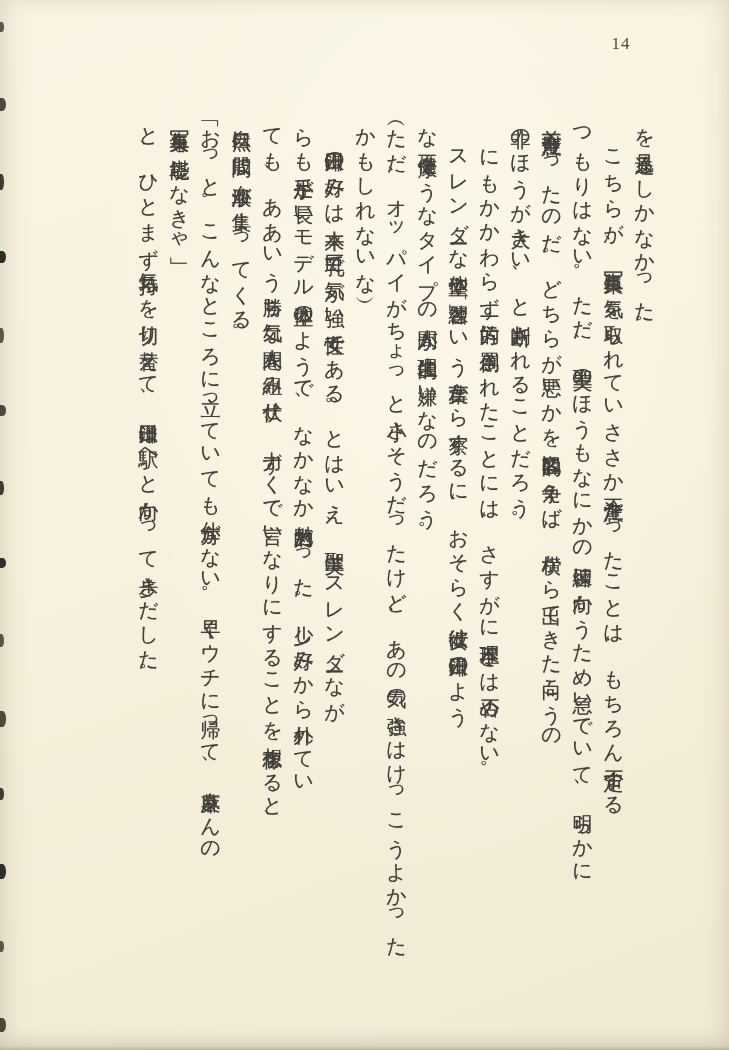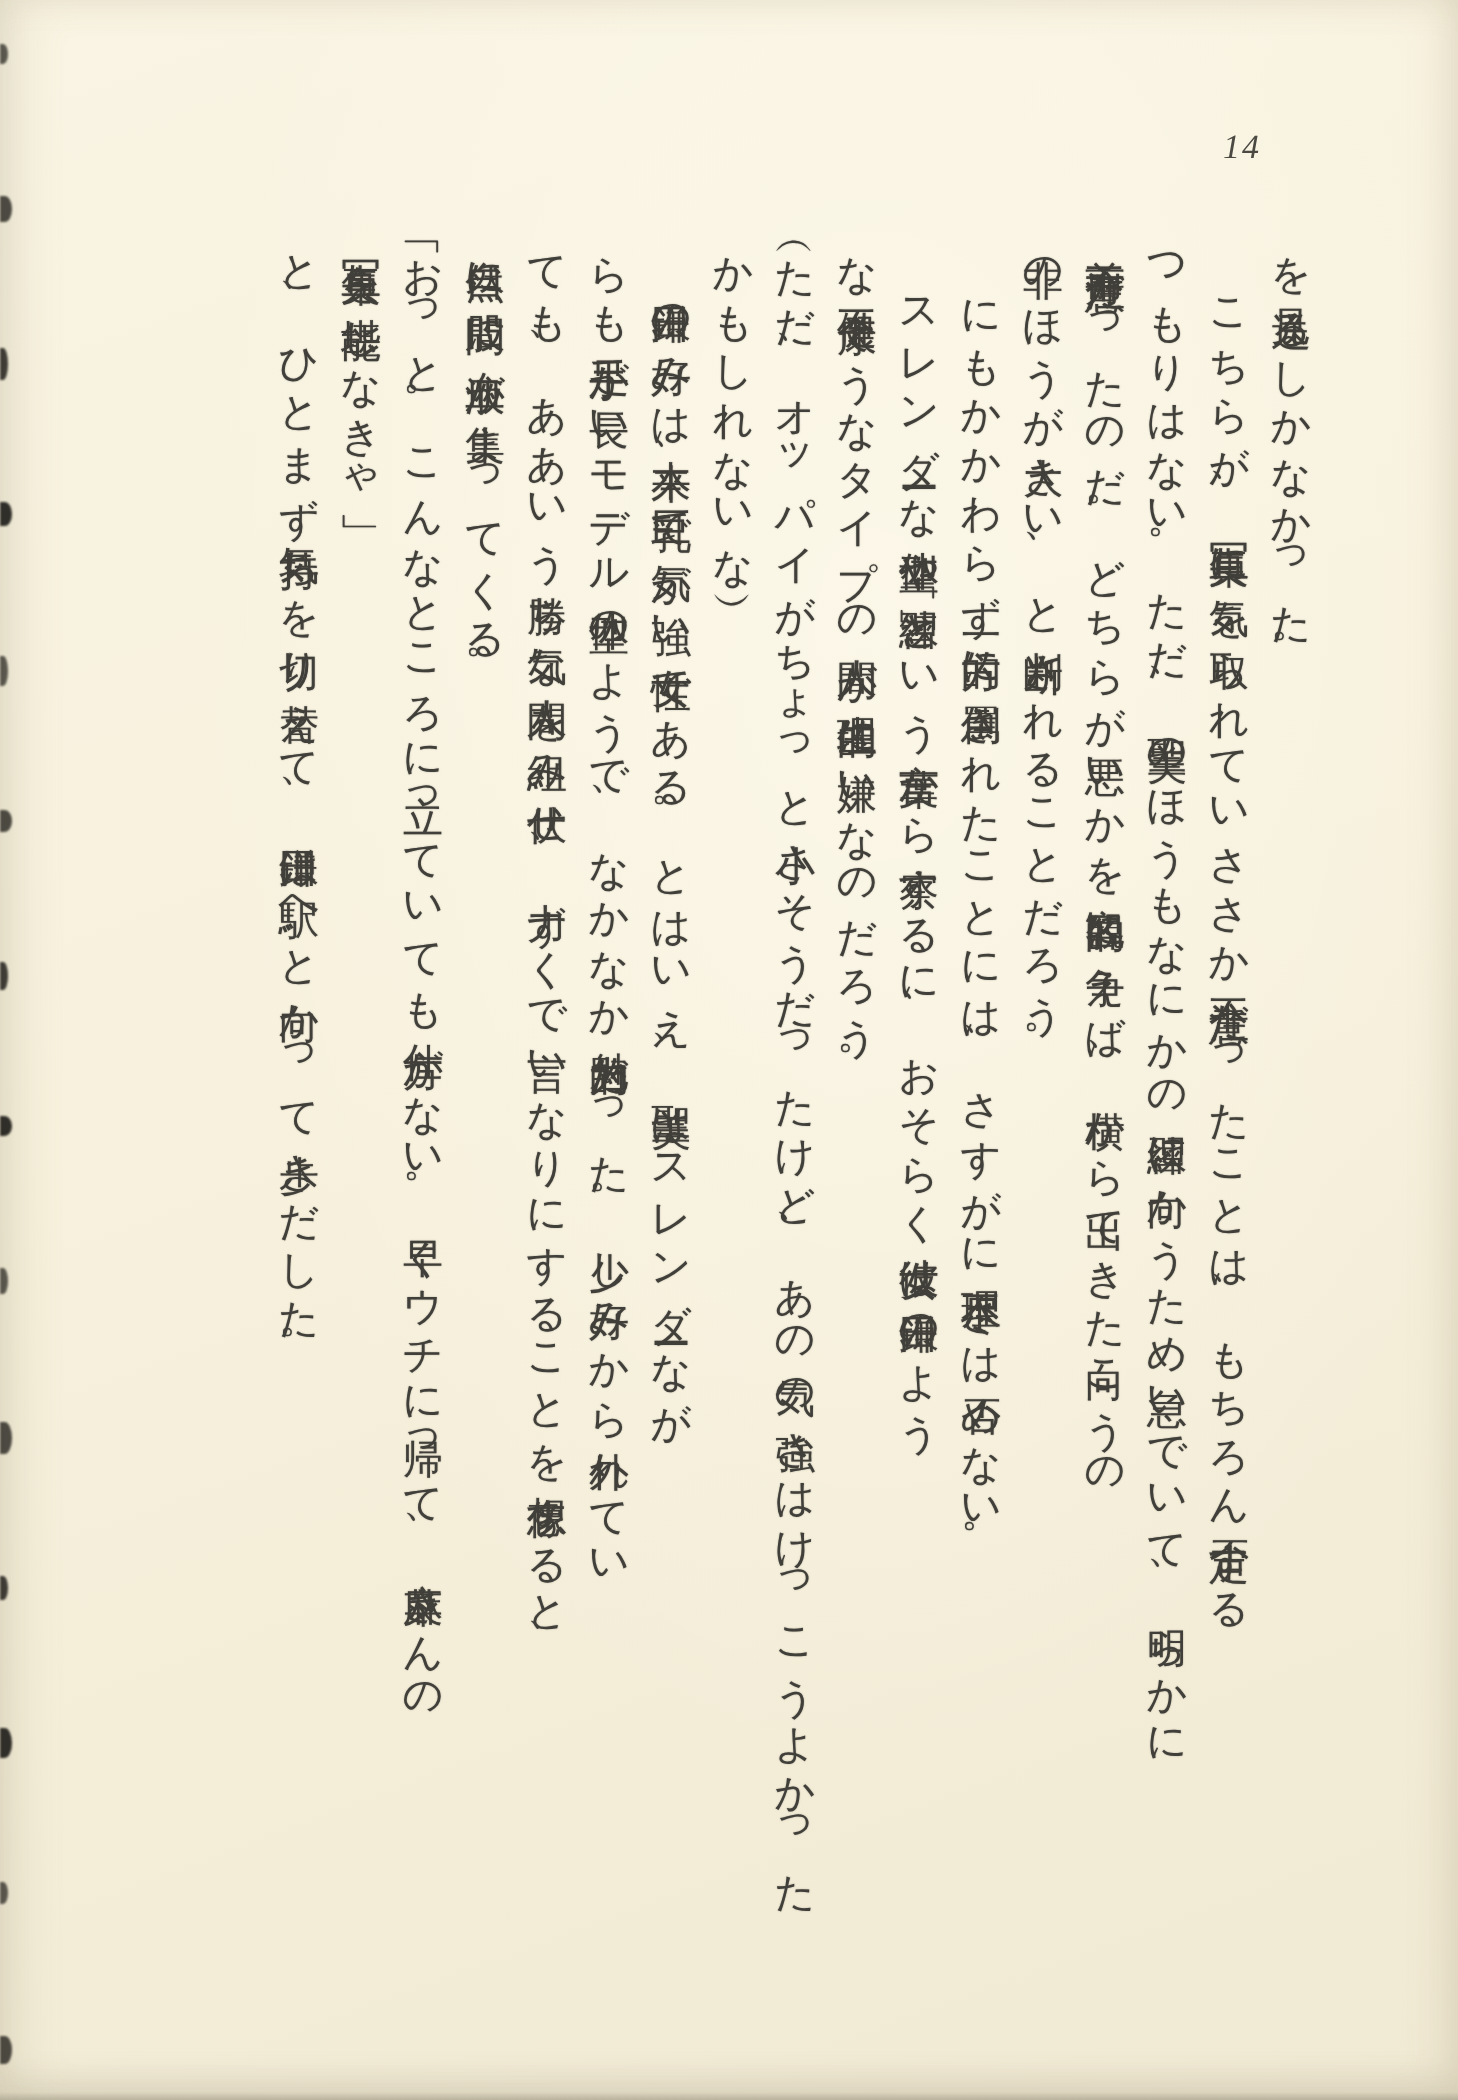--- a/index.html
+++ b/index.html
@@ -33,25 +33,24 @@
     position: absolute;
     left: 0; right: 0; bottom: 0;
     height: 4px;
     background: linear-gradient(to top, rgba(90,85,70,0.25), rgba(90,85,70,0));
     pointer-events: none;
   }
 
   .page-number {
     position: absolute;
     left: 606px;
-    top: 64px;
+    top: 34px;
     width: 30px;
     text-align: center;
     font-size: 17px;
-    font-style: italic;
     letter-spacing: 1px;
     color: #4b4a42;
   }
 
   .text-block {
     position: absolute;
     top: 114px;
     right: 69px;
     height: 824px;
     writing-mode: vertical-rl;

